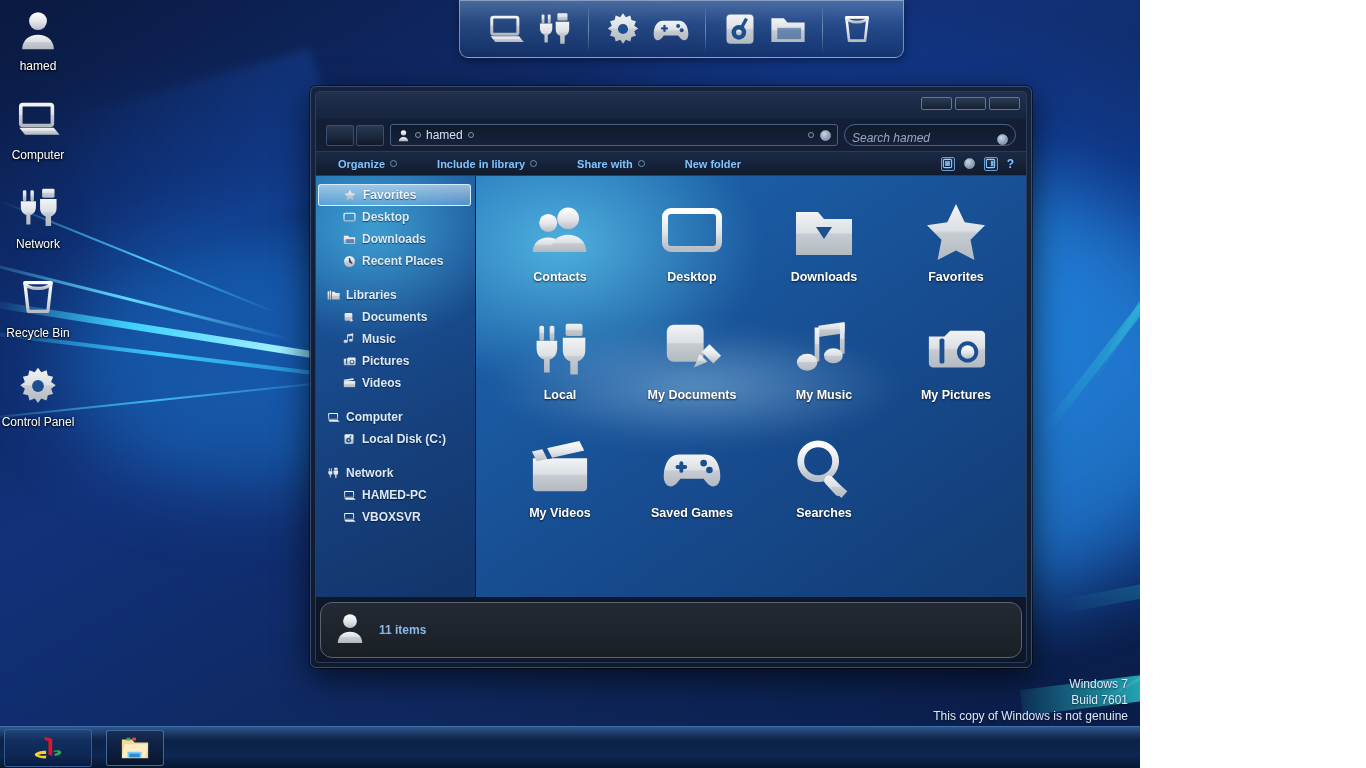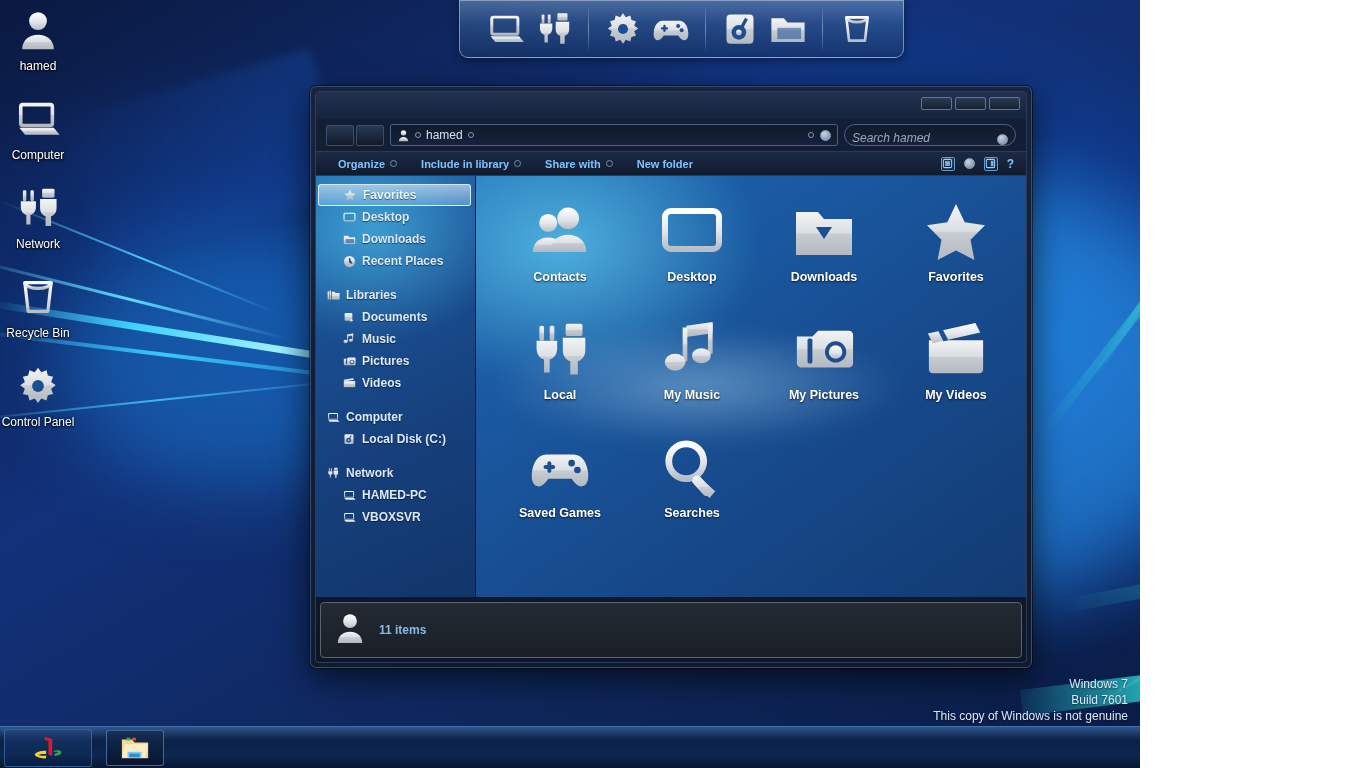--- a/index.html
+++ b/index.html
@@ -118,21 +118,21 @@
     border: 1px solid #47618a; border-radius: 11px;
     cursor: text;
   }
   .searchbar .s-txt { color: #9aa9bd; font-size: 12px; font-style: italic; flex: 1; }
   .knob { width: 11px; height: 11px; border-radius: 50%;
     background: radial-gradient(circle at 35% 30%, #c9d6e6, #6f8199);
     border: 1px solid #8fa2bb; }
 
   
   .cmdbar {
-    height: 25px; display: flex; align-items: center; gap: 0;
+    height: 25px; display: flex; align-items: center; gap: 16px;
     padding: 0 10px;
     background: linear-gradient(180deg, #1b2a45 0%, #111b2e 100%);
     border-top: 1px solid #2a3b58; border-bottom: 1px solid #2a3b58;
   }
   .cmd {
     display: flex; align-items: center; gap: 5px;
     padding: 0 12px; height: 23px;
     color: #7fc3ff; font-size: 11px; font-weight: bold;
     cursor: pointer; white-space: nowrap;
   }
@@ -208,21 +208,21 @@
   .fitem .flbl {
     color: #ffffff; font-size: 12.5px; text-align: center;
     text-shadow: 0 1px 2px rgba(0,0,0,.75);
     margin-top: 2px;
   }
 
   
   .statusbar {
     height: 56px; margin: 5px 4px 4px 4px;
     background: linear-gradient(180deg, #232a33 0%, #1a1f26 100%);
-    border: 1px solid #59646f; border-radius: 4px;
+    border: 1px solid #59646f; border-radius: 12px;
     display: flex; align-items: center; gap: 12px; padding: 0 12px;
   }
   .status-txt { color: #8ab7e8; font-size: 12px; font-weight: bold; }
 
   
   #taskbar {
     position: absolute; left: 0; bottom: 0; width: 1366px; height: 42px;
     background: linear-gradient(180deg, #0f2d5e 0%, #0a1f45 22%, #0c2750 70%, #081730 100%);
     border-top: 1px solid #3f6ea8;
     display: flex; align-items: center;
@@ -798,20 +798,28 @@
             <div class="fitem">
               <span class="fglyph">
                   <svg width="60" height="60">
                     <use href="#i-network"></use>
                   </svg>
                 </span>
               <span class="flbl">Local</span>
             </div>
             <div class="fitem">
               <span class="fglyph">
+                  <svg width="62" height="62">
+                    <use href="#i-doc-pencil"></use>
+                  </svg>
+                </span>
+              <span class="flbl">My Documents</span>
+            </div>
+            <div class="fitem">
+              <span class="fglyph">
                   <svg width="60" height="60">
                     <use href="#i-music"></use>
                   </svg>
                 </span>
               <span class="flbl">My Music</span>
             </div>
             <div class="fitem">
               <span class="fglyph">
                   <svg width="62" height="62">
                     <use href="#i-camera"></use>

